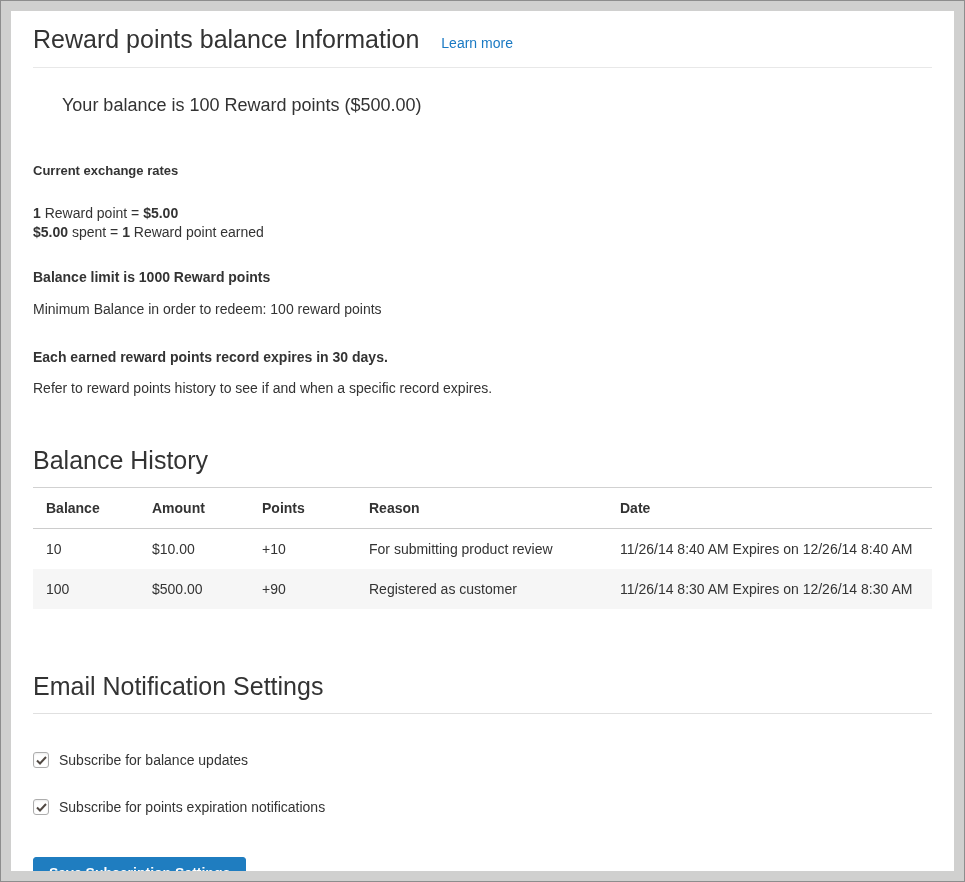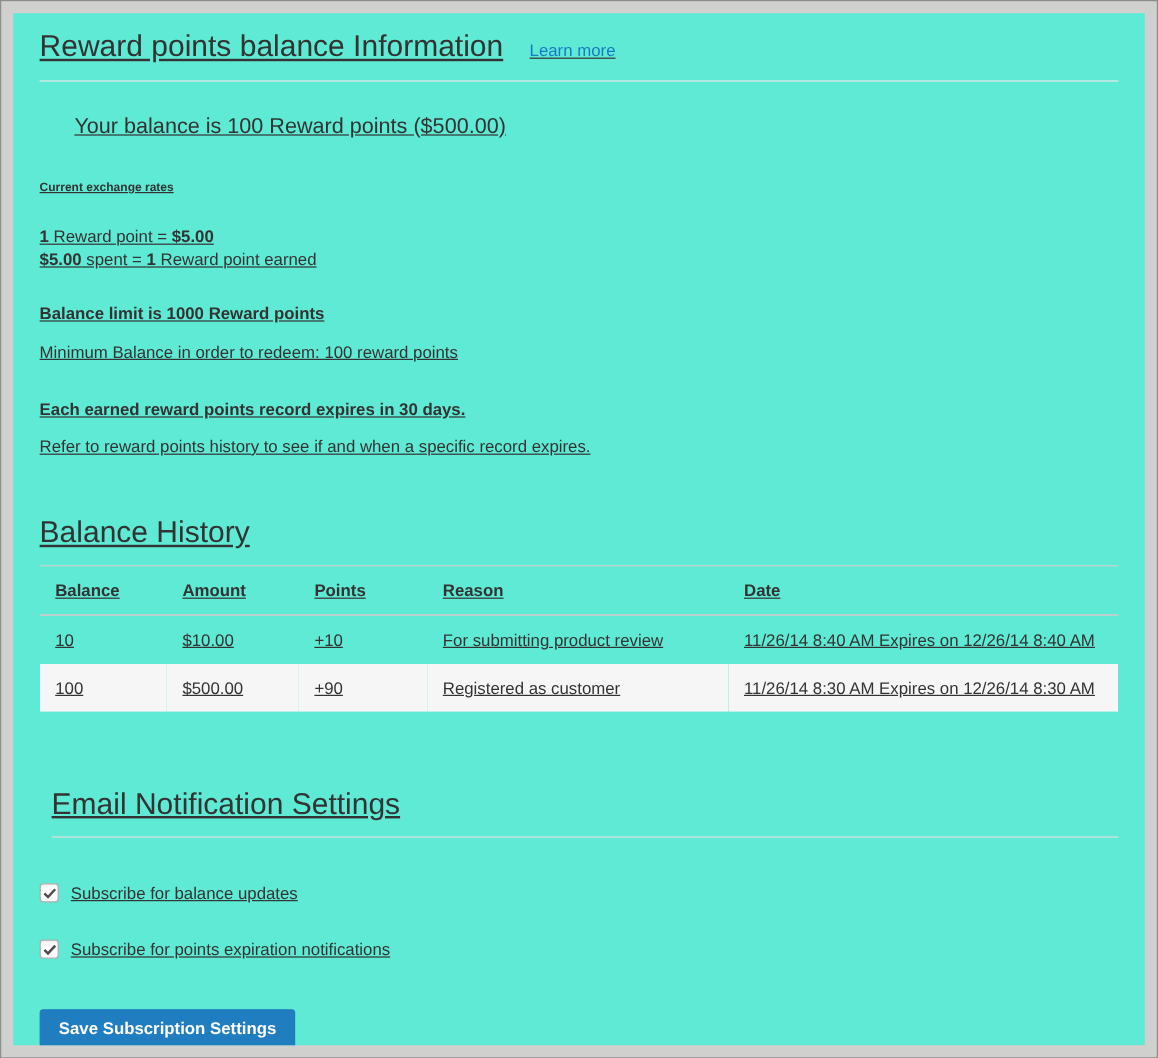--- a/index.html
+++ b/index.html
@@ -6,26 +6,25 @@
   html, body { width: 965px; height: 882px; }
   body {
     font-family: "Liberation Sans", sans-serif;
     background: #d0d0cf;
     border: 1px solid #8d8d8d;
     padding: 10px;
     color: #333333;
     overflow: hidden;
   }
   .card {
-    background: #5eead4;
+    background: #ffffff;
     width: 100%;
     height: 100%;
     padding: 0 22px 25px 22px;
     overflow: hidden;
-    text-decoration: underline;
   }
   
   .block-title-row {
     display: flex;
     align-items: baseline;
     padding: 14px 0 13px 0;
     border-bottom: 1px solid #e8e8e8;
   }
   .page-title {
     font-size: 25px;
@@ -41,22 +40,22 @@
     cursor: pointer;
   }
   
   .balance-summary {
     margin-top: 27px;
     font-size: 18px;
     font-weight: 400;
     margin-left: 29px;
   }
   .exchange-heading {
-    margin-top: 35px;
-    font-size: 10px;
+    margin-top: 47px;
+    font-size: 13px;
     font-weight: 700;
   }
   .exchange-rates {
     margin-top: 26px;
     font-size: 14px;
     line-height: 19px;
   }
   .bold { font-weight: 700; }
   .limit-line { margin-top: 27px; font-size: 14px; font-weight: 700; }
   .minimum-line { margin-top: 16px; font-size: 14px; }
@@ -64,21 +63,21 @@
   .expiry-note { margin-top: 15px; font-size: 14px; }
   
   .section-heading {
     font-size: 25px;
     font-weight: 300;
     color: #333333;
     padding-bottom: 12px;
     border-bottom: 1px solid #d1d1d1;
   }
   .history-heading { margin-top: 50px; }
-  .email-heading { margin-top: 63px; border-bottom-color: #e0e0e0; margin-left: 10px; }
+  .email-heading { margin-top: 63px; border-bottom-color: #e0e0e0; }
   
   table.history-table {
     width: 100%;
     border-collapse: collapse;
     table-layout: fixed;
     font-size: 14px;
   }
   .history-table th {
     text-align: left;
     font-weight: 700;

